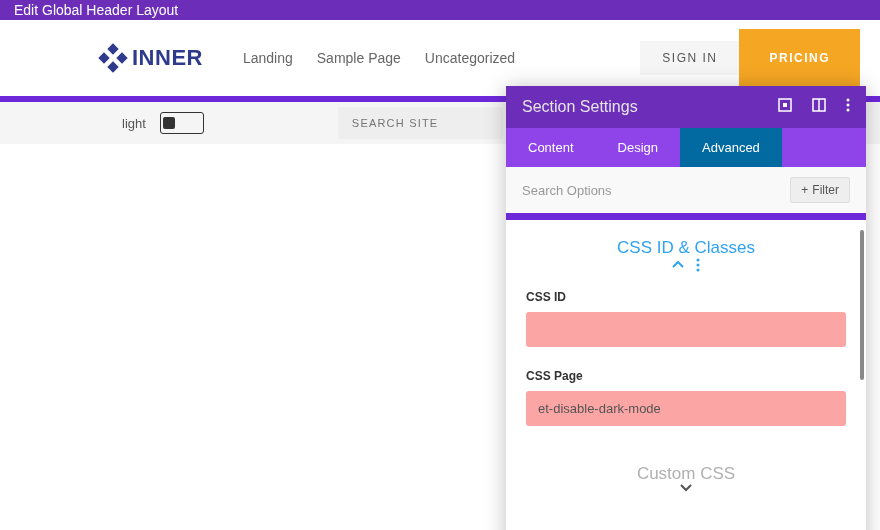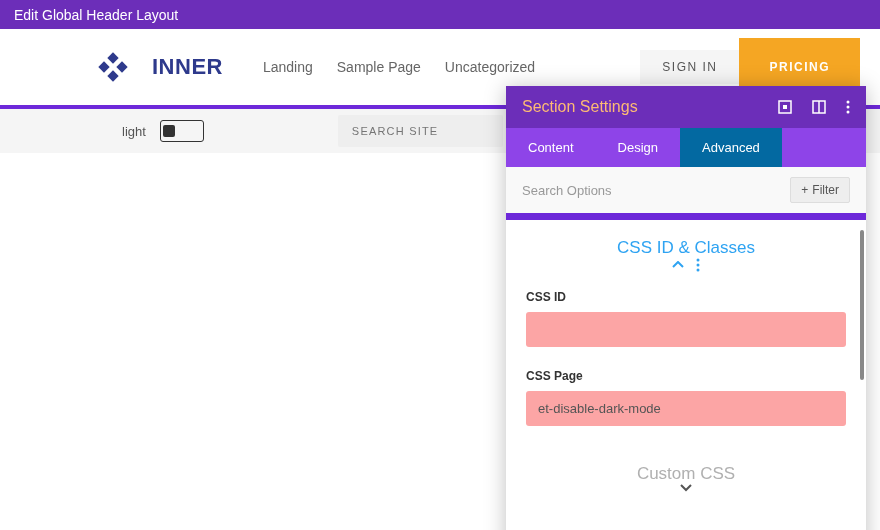--- a/index.html
+++ b/index.html
@@ -1,37 +1,37 @@
 <!DOCTYPE html>
 <html><head>
 <meta charset="utf-8">
 <style>
 * { margin: 0; padding: 0; box-sizing: border-box; font-family: -apple-system, BlinkMacSystemFont, 'Segoe UI', Arial, sans-serif; }
 body { background: #fff; width: 880px; height: 530px; overflow: hidden; position: relative; }
 
-.top-bar { background: #6c2eb9; color: #fff; padding: 6px 14px; font-size: 14px; font-weight: 500; height: 29px; display: flex; align-items: center; }
+.top-bar { background: #6c2eb9; color: #fff; padding: 6px 14px; font-size: 14px; font-weight: 500; height: 20px; display: flex; align-items: center; }
 
 .site-header { background: #fff; height: 76px; display: flex; align-items: center; padding: 0 20px 0 98px; }
-.logo-wrap { display: flex; align-items: center; gap: 24px; }
+.logo-wrap { display: flex; align-items: center; gap: 4px; }
 .logo-mark { width: 30px; height: 30px; }
 .logo-text { font-weight: 600; font-size: 22px; color: #2e3a8c; letter-spacing: 0.5px; }
 .nav-menu { display: flex; gap: 24px; margin-left: 40px; justify-content: center; }
 .nav-item { font-size: 14px; color: #666; cursor: pointer; }
 .header-right { margin-left: auto; display: flex; align-items: center; }
 .signin-btn { background: #f5f5f5; border: none; padding: 10px 22px; font-size: 12px; letter-spacing: 1.5px; color: #555; cursor: pointer; }
 .pricing-btn { background: #f5a623; border: none; padding: 22px 30px; font-size: 12px; letter-spacing: 1.5px; color: #fff; font-weight: 600; cursor: pointer; }
 
-.sub-bar { background: #f5f5f5; height: 48px; display: flex; align-items: center; padding-left: 122px; gap: 14px; border-top: 4px solid #6d28d9; }
+.sub-bar { background: #f5f5f5; height: 48px; display: flex; align-items: center; padding-left: 122px; gap: 14px; border-top: 6px solid #6d28d9; }
 .light-label { font-size: 13px; color: #555; }
 .toggle-box { width: 44px; height: 22px; border: 1.5px solid #333; border-radius: 3px; display: flex; align-items: center; padding: 2px; }
 .toggle-knob { width: 12px; height: 12px; background: #333; border-radius: 2px; }
 .search-input { margin-left: 120px; background: #eee; border: none; padding: 10px 14px; font-size: 11px; letter-spacing: 1.2px; color: #999; width: 165px; border-radius: 2px; }
 
 .settings-panel { position: absolute; top: 86px; right: 14px; width: 360px; background: #fff; box-shadow: 0 2px 20px rgba(0,0,0,0.25); display: flex; flex-direction: column; }
-.panel-header { background: #6c2eb9; color: #fdba74; padding: 12px 16px; display: flex; align-items: center; justify-content: space-between; }
+.panel-header { background: #6c2eb9; color: #e5e5e5; padding: 12px 16px; display: flex; align-items: flex-start; justify-content: space-between; }
 .panel-title { font-size: 16px; font-weight: 500; }
 .panel-header-icons { display: flex; gap: 20px; align-items: center; }
 .panel-header-icons svg { cursor: pointer; }
 
 .panel-tabs { background: #8e44e8; display: flex; }
 .panel-tab { padding: 12px 22px; font-size: 13px; color: #fff; cursor: pointer; }
 .panel-tab.active { background: #0369a1; font-weight: 500; }
 
 .search-row { background: #f9f9f9; border-bottom: 7px solid #6d28d9; padding: 10px 16px; display: flex; justify-content: space-between; align-items: center; }
 .search-opts { font-size: 13px; color: #999; }

